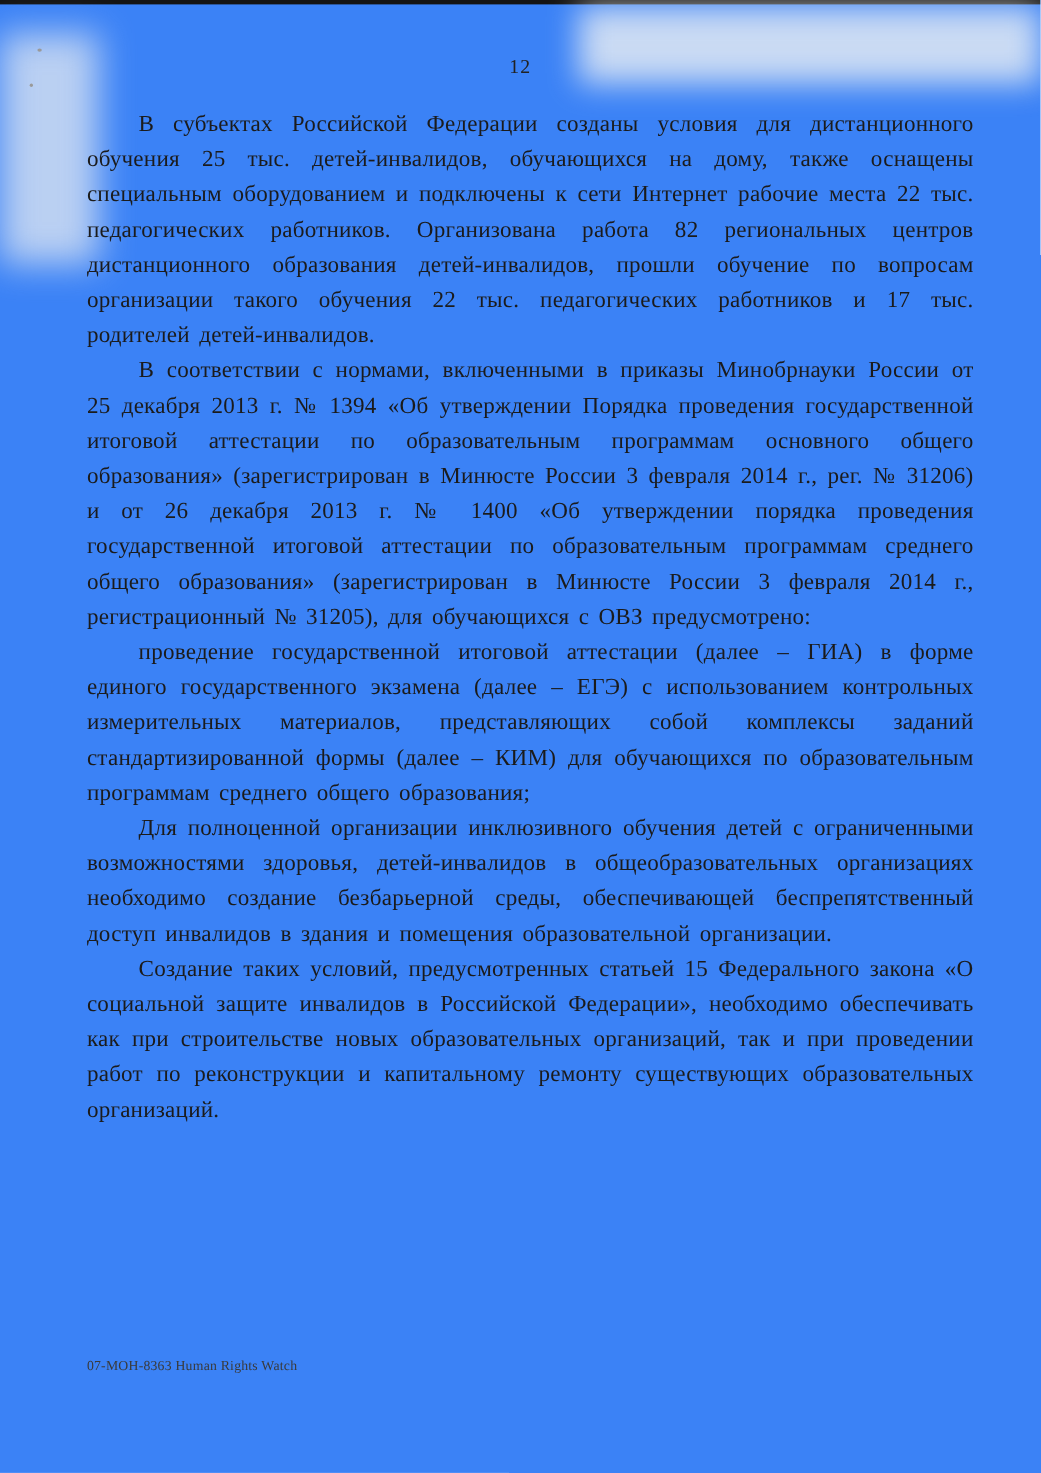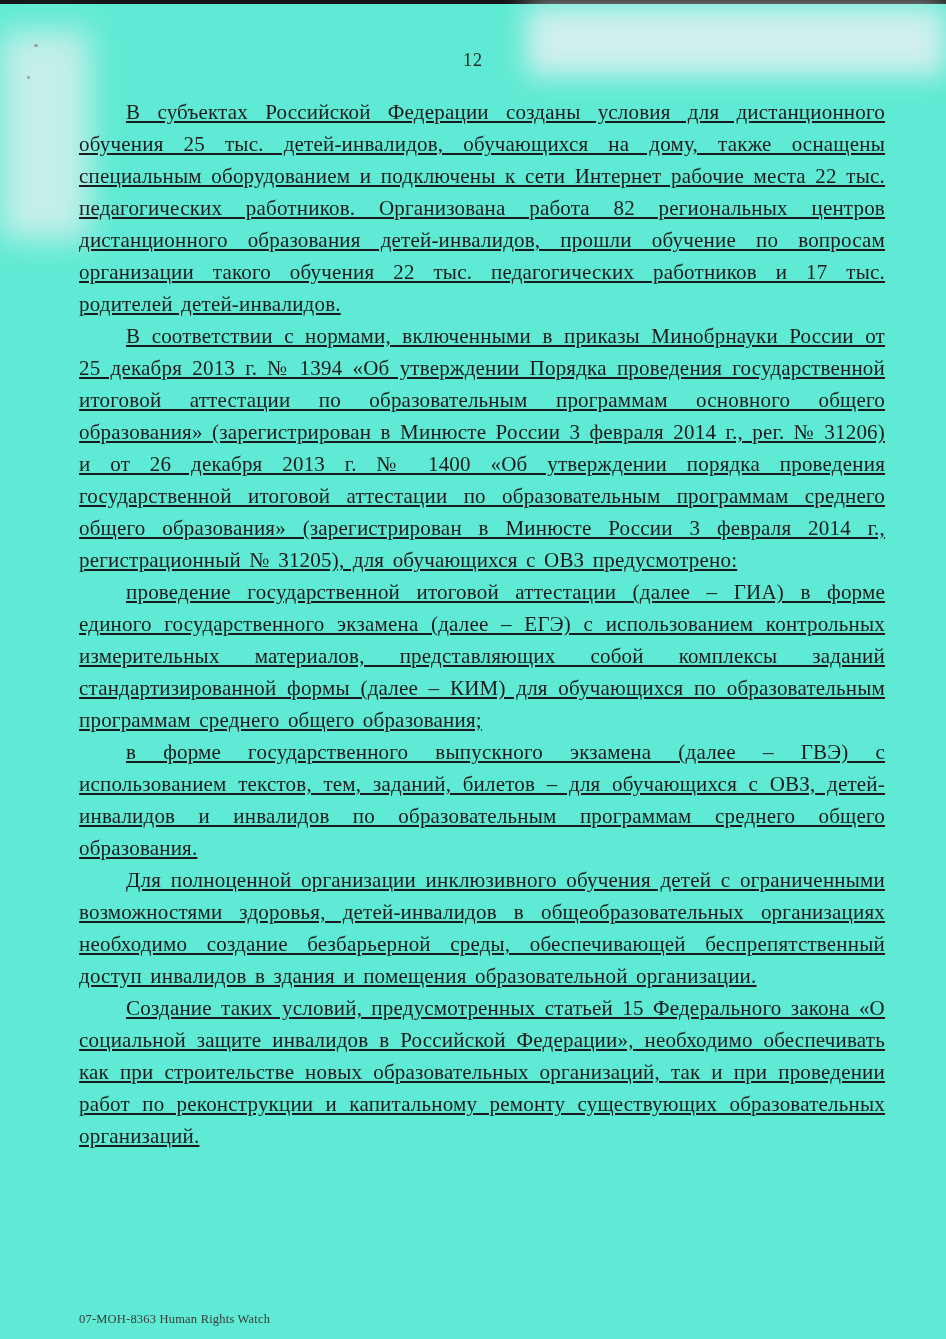--- a/index.html
+++ b/index.html
@@ -4,21 +4,21 @@
 <style>
   html, body {
     margin: 0;
     padding: 0;
     background: #ffffff;
   }
   .page {
     position: relative;
     width: 946px;
     height: 1339px;
-    background: #5eead4;
+    background: #3b82f6;
     overflow: hidden;
     font-family: "Liberation Serif", serif;
     color: #1c1c1c;
   }
   
   .scan-edge-top {
     position: absolute;
     top: 0; left: 0;
     width: 100%; height: 4px;
     background: #141414;
@@ -65,29 +65,28 @@
   }
   .content p {
     margin: 0;
     font-size: 21px;
     line-height: 32px;
     letter-spacing: 0.2px;
     word-spacing: 3px;
     text-align: justify;
     text-indent: 47px;
     color: #1b1b1b;
-    text-decoration: underline;
   }
   .content p.justify-last {
     text-align-last: justify;
   }
   .footer {
     position: absolute;
     left: 79px;
-    top: 1312px;
+    top: 1234px;
     font-size: 12.5px;
     letter-spacing: 0.2px;
     color: #3a3a3a;
   }
 </style>
 </head>
 <body>
 
 <div class="page">
   <div class="scan-edge-top"></div>
@@ -95,19 +94,18 @@
   <div class="scan-smudge-left"></div>
   <div class="speck speck1"></div>
   <div class="speck speck2"></div>
 
   <div class="page-number">12</div>
 
   <div class="content">
       <p>В субъектах Российской Федерации созданы условия для дистанционного обучения 25 тыс. детей-инвалидов, обучающихся на дому, также оснащены специальным оборудованием и подключены к сети Интернет рабочие места 22 тыс. педагогических работников. Организована работа 82 региональных центров дистанционного образования детей-инвалидов, прошли обучение по вопросам организации такого обучения 22 тыс. педагогических работников и 17 тыс. родителей детей-инвалидов.</p>
       <p>В соответствии с нормами, включенными в приказы Минобрнауки России от 25 декабря 2013 г. № 1394 «Об утверждении Порядка проведения государственной итоговой аттестации по образовательным программам основного общего образования» (зарегистрирован в Минюсте России 3 февраля 2014 г., рег. № 31206) и от 26 декабря 2013 г. № 1400 «Об утверждении порядка проведения государственной итоговой аттестации по образовательным программам среднего общего образования» (зарегистрирован в Минюсте России 3 февраля 2014 г., регистрационный № 31205), для обучающихся с ОВЗ предусмотрено:</p>
       <p>проведение государственной итоговой аттестации (далее – ГИА) в форме единого государственного экзамена (далее – ЕГЭ) с использованием контрольных измерительных материалов, представляющих собой комплексы заданий стандартизированной формы (далее – КИМ) для обучающихся по образовательным программам среднего общего образования;</p>
-      <p>в форме государственного выпускного экзамена (далее – ГВЭ) с использованием текстов, тем, заданий, билетов – для обучающихся с ОВЗ, детей-инвалидов и инвалидов по образовательным программам среднего общего образования.</p>
       <p>Для полноценной организации инклюзивного обучения детей с ограниченными возможностями здоровья, детей-инвалидов в общеобразовательных организациях необходимо создание безбарьерной среды, обеспечивающей беспрепятственный доступ инвалидов в здания и помещения образовательной организации.</p>
       <p>Создание таких условий, предусмотренных статьей 15 Федерального закона «О социальной защите инвалидов в Российской Федерации», необходимо обеспечивать как при строительстве новых образовательных организаций, так и при проведении работ по реконструкции и капитальному ремонту существующих образовательных организаций.</p>
     </div>
 
   <div class="footer">07-МОН-8363 Human Rights Watch</div>
 </div>
 
 </body></html>

